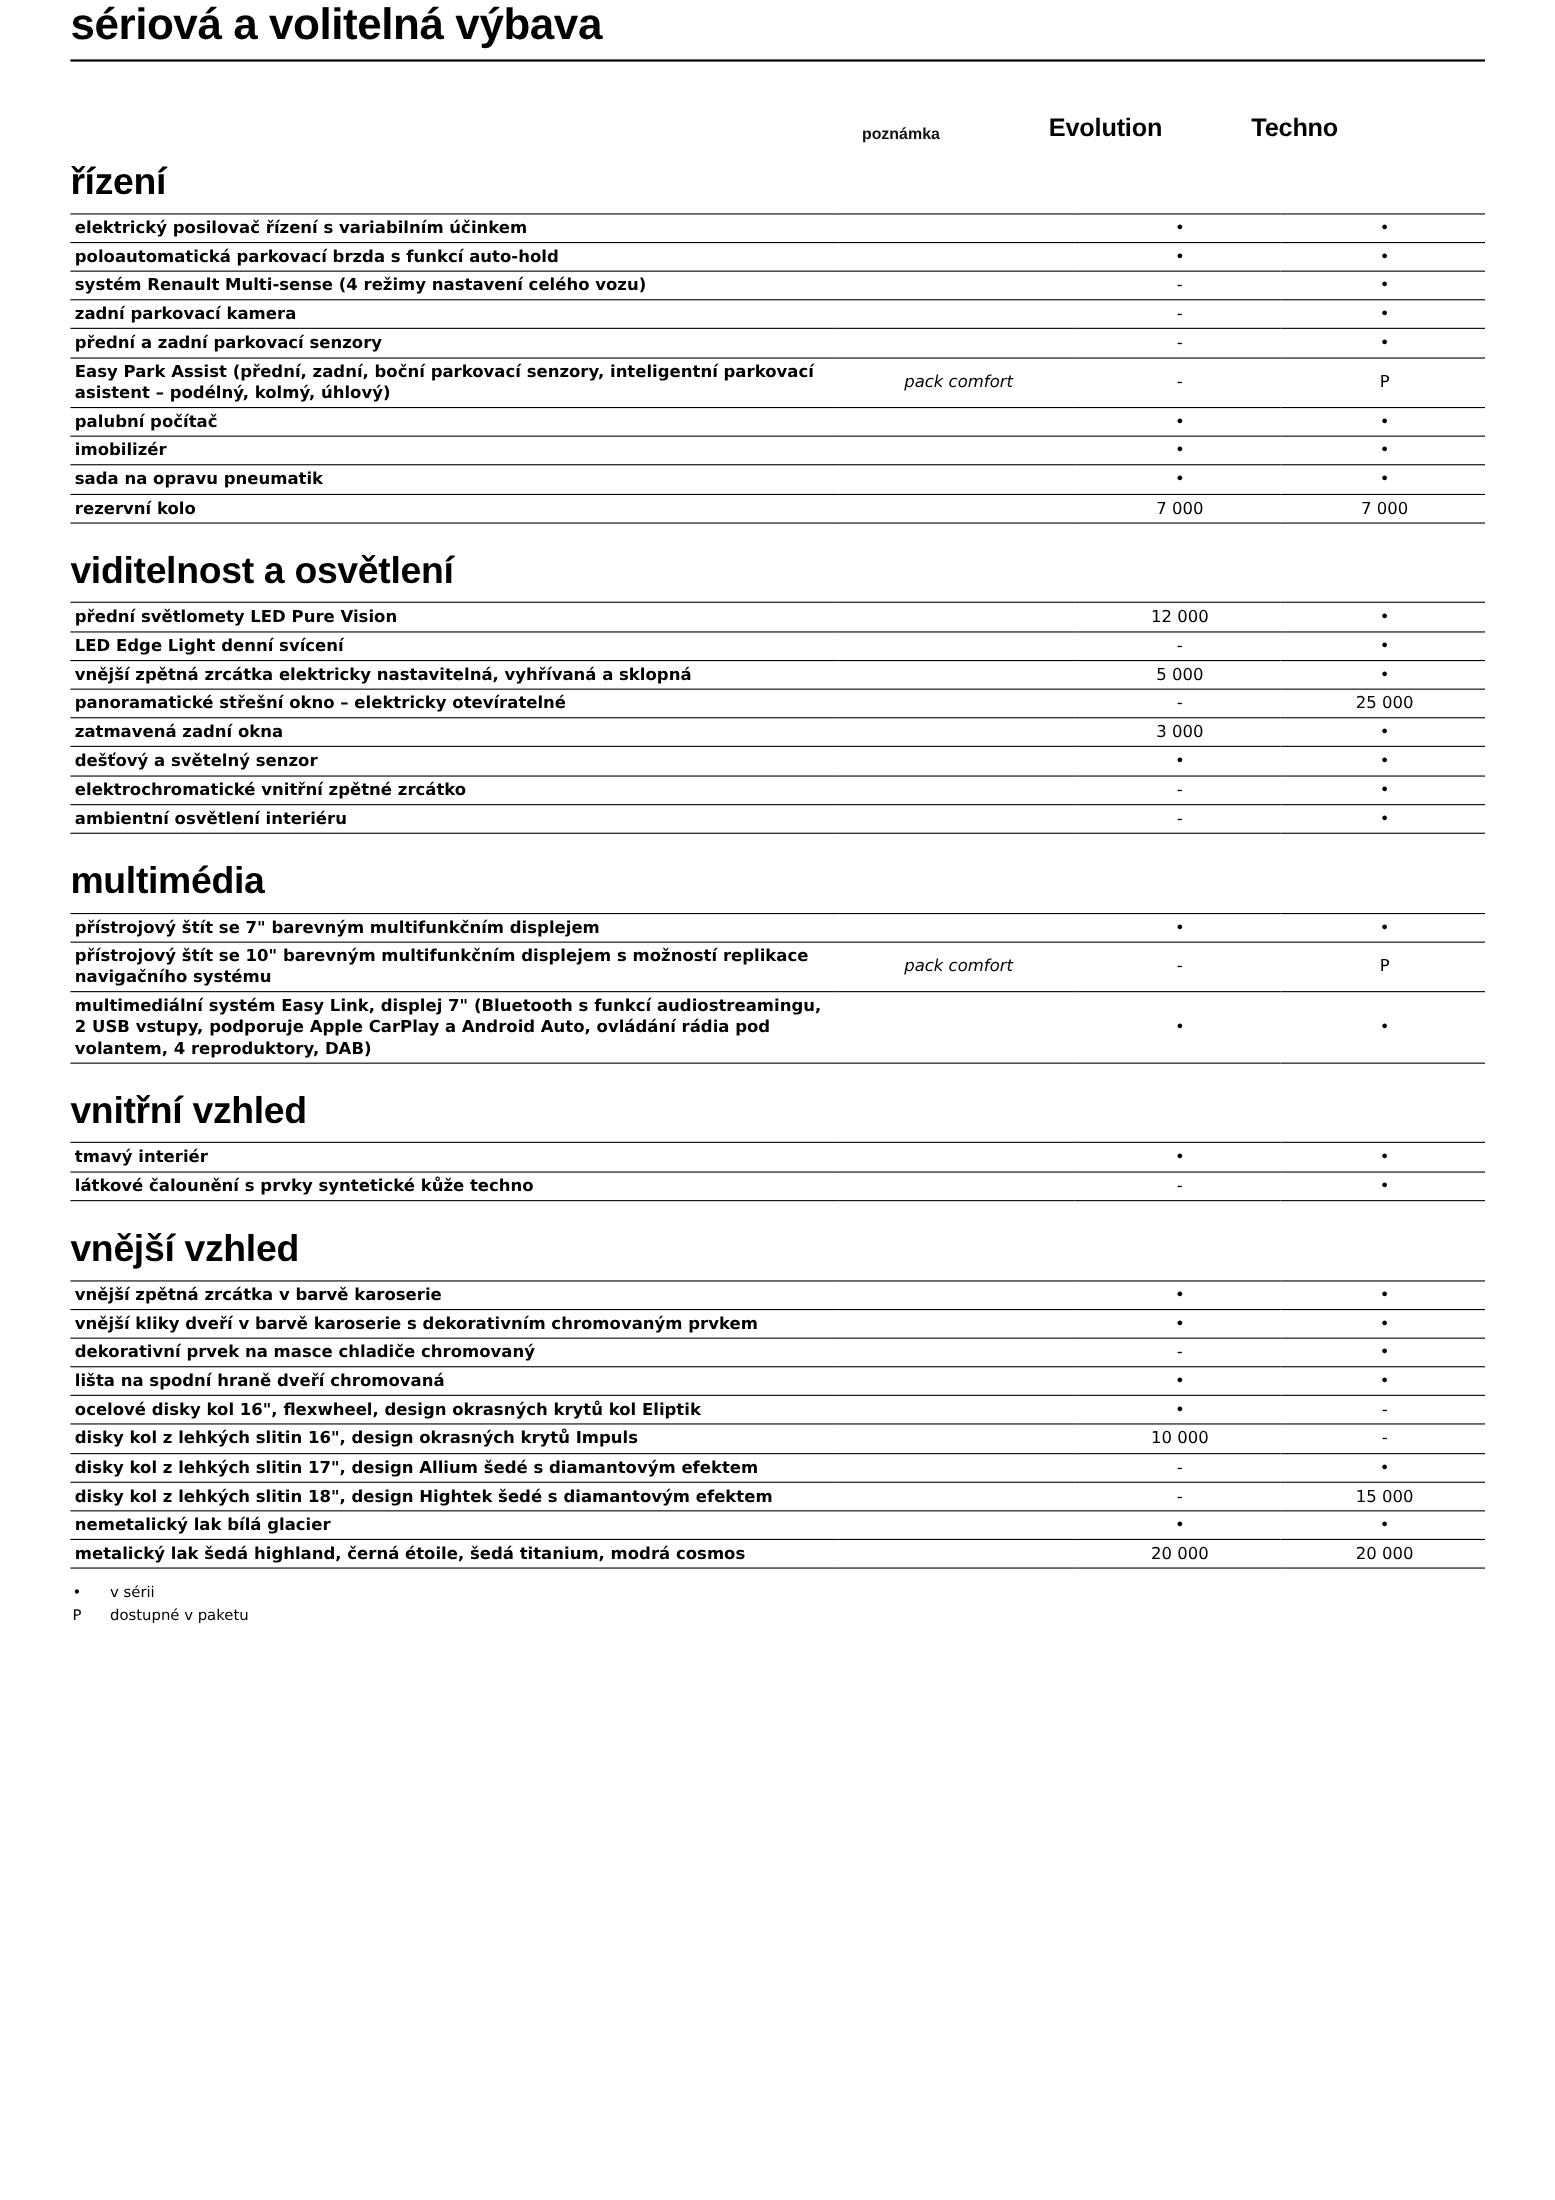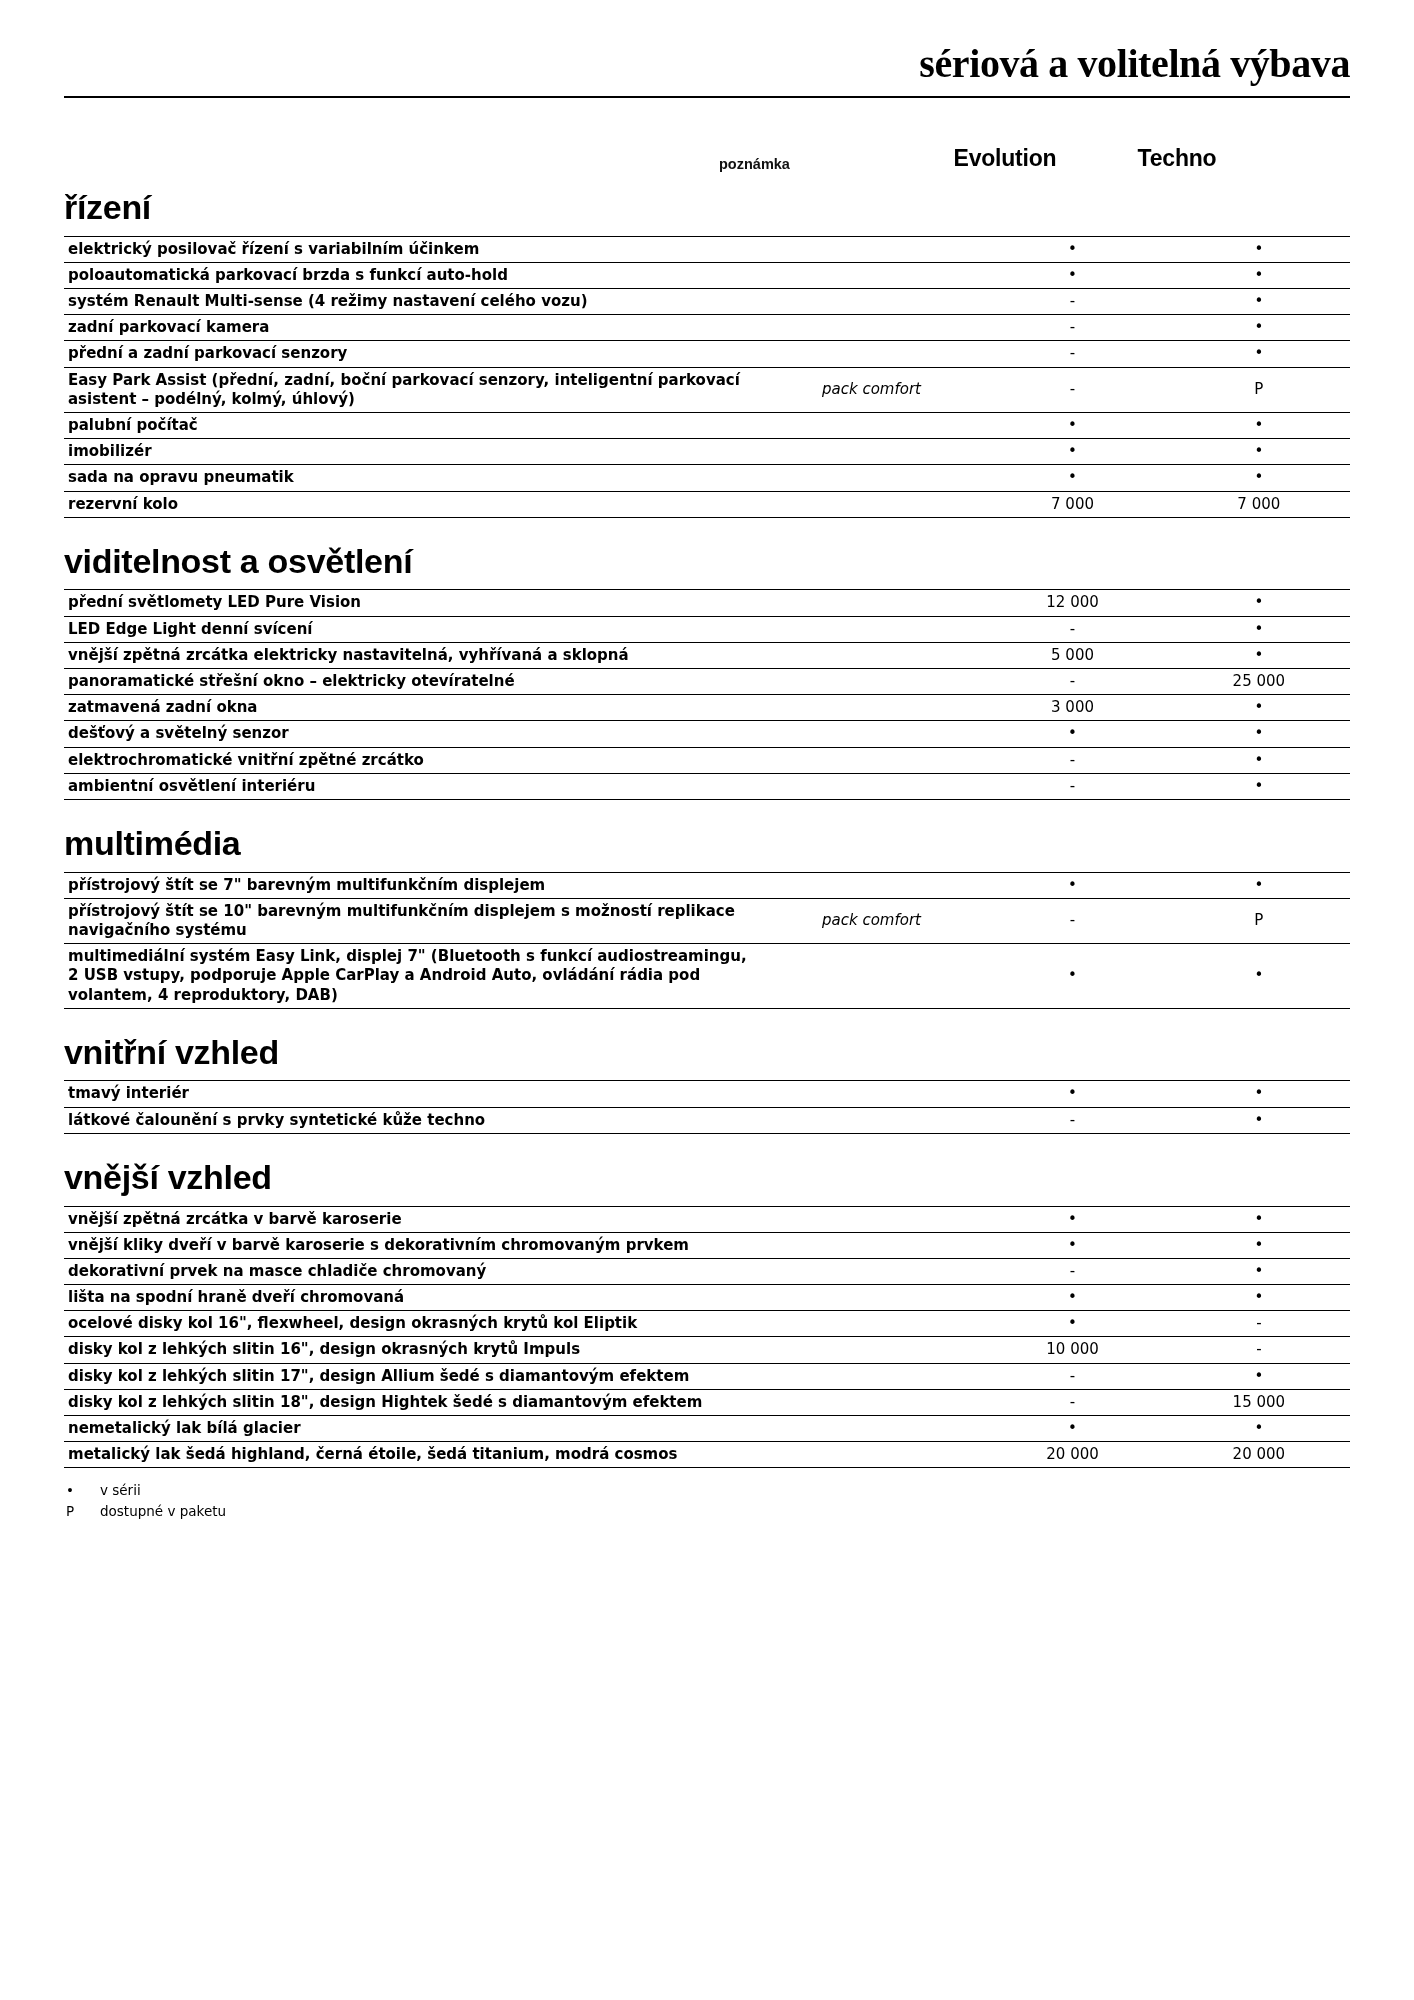--- a/index.html
+++ b/index.html
@@ -17,47 +17,46 @@
   .page {
     position: relative;
     width: 1414px;
     height: 2000px;
     box-sizing: border-box;
     padding: 0 64px;
   }
 
   
   .doc-title {
-    font-family: Liberation Serif, serif;
+    font-family: Liberation Sans, sans-serif;
     font-weight: 700;
     font-size: 40px;
     letter-spacing: -0.4px;
-    text-align: right;
-    padding-top: 42px;
+    text-align: left;
     padding-bottom: 10px;
     line-height: 1.1;
   }
   .title-rule {
     border: 0;
     border-top: 2.2px solid #000;
     margin: 0 0 0 0;
   }
 
   
   .col-head {
     display: flex;
     align-items: flex-end;
     height: 74px;
     padding-top: 14px;
     box-sizing: border-box;
   }
   .ch-spacer { flex: 0 0 655px; }
   .ch-note {
     flex: 0 0 200px;
-    text-align: left;
+    text-align: center;
     font-family: "Liberation Sans", sans-serif;
     font-size: 14.5px;
     font-weight: 700;
     color: #111;
   }
   .ch-col {
     flex: 0 0 172px;
     text-align: center;
     font-family: "Liberation Sans", sans-serif;
     font-size: 23px;

